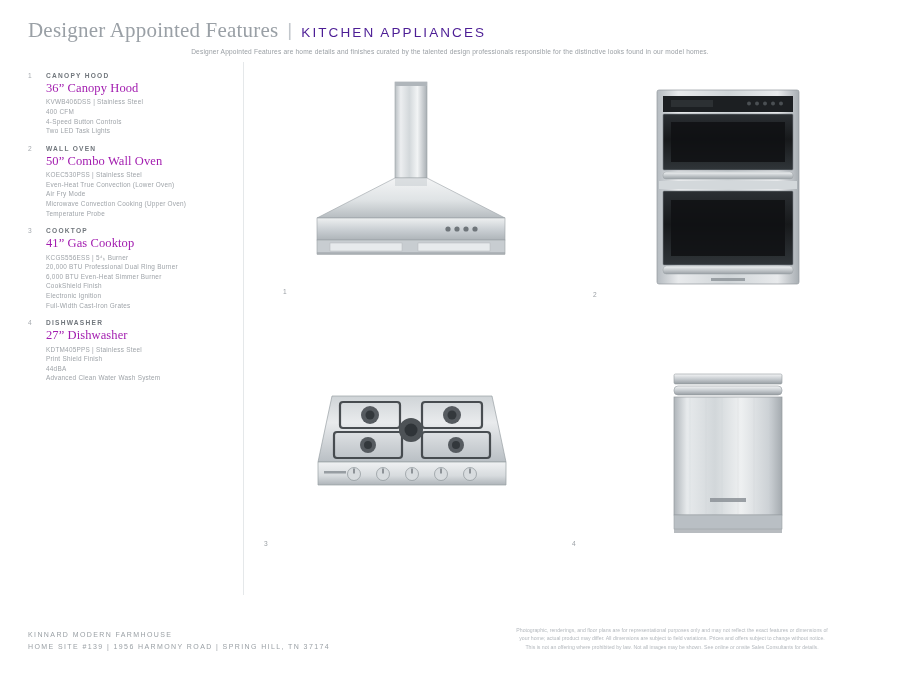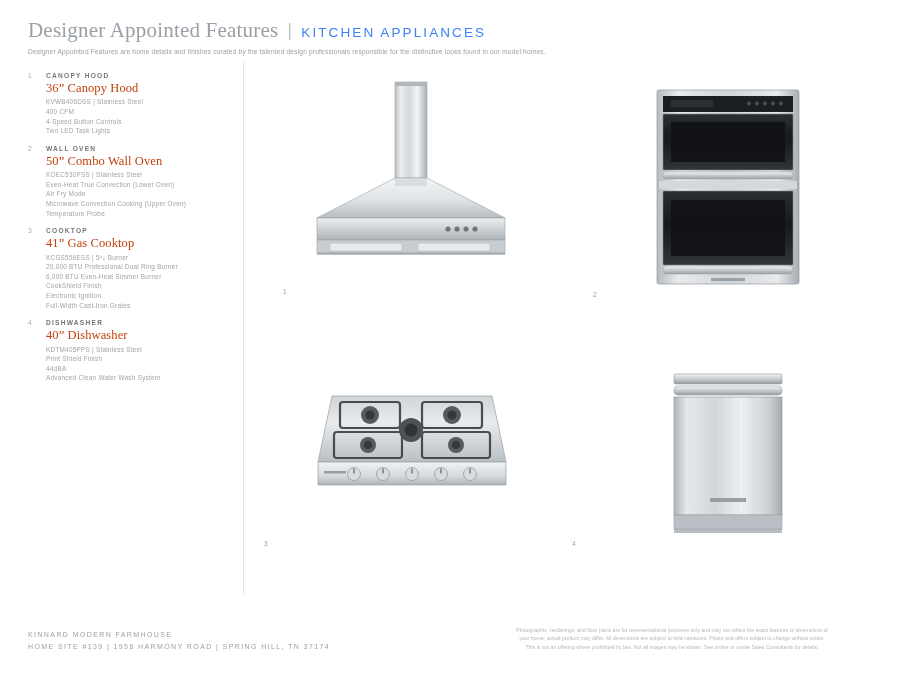--- a/index.html
+++ b/index.html
@@ -21,20 +21,21 @@
     background: #fff;
     box-sizing: border-box;
   }
 
   
   .header {
     position: absolute;
     left: 28px;
     top: 18px;
     right: 28px;
+    text-align: center;
   }
   .title-row {
     display: flex;
     align-items: baseline;
     gap: 9px;
   }
   .title-main {
     font-family: "Liberation Serif", serif;
     font-size: 21px;
     color: #9aa0a6;
@@ -43,21 +44,21 @@
   }
   .title-bar {
     color: #c2c7cc;
     font-size: 19px;
     font-weight: 300;
     transform: translateY(-1px);
   }
   .title-sub {
     font-size: 13.5px;
     letter-spacing: 2.1px;
-    color: #3b82f6;
+    color: #4c1d95;
     white-space: nowrap;
   }
   .subtitle {
     margin-top: 5px;
     font-size: 6.6px;
     letter-spacing: 0.18px;
     color: #9ba0a5;
   }
 
   
@@ -83,21 +84,21 @@
   .feat-cat {
     font-size: 6.6px;
     letter-spacing: 1.25px;
     color: #70767c;
     font-weight: bold;
     margin-bottom: 2px;
   }
   .feat-name {
     font-family: "Liberation Serif", serif;
     font-size: 12.5px;
-    color: #c2410c;
+    color: #a21caf;
     letter-spacing: 0.1px;
     line-height: 1.15;
     margin-bottom: 2px;
   }
   .feat-model {
     font-size: 6.4px;
     color: #9fa4a9;
     letter-spacing: 0.25px;
     line-height: 1.5;
   }
@@ -197,21 +198,21 @@
       <div class="feat-spec">20,000 BTU Professional Dual Ring Burner</div>
       <div class="feat-spec">6,000 BTU Even-Heat Simmer Burner</div>
       <div class="feat-spec">CookShield Finish</div>
       <div class="feat-spec">Electronic Ignition</div>
       <div class="feat-spec">Full-Width Cast-Iron Grates</div>
     </div>
 
     <div class="feature">
       <div class="feat-num">4</div>
       <div class="feat-cat">DISHWASHER</div>
-      <div class="feat-name">40” Dishwasher</div>
+      <div class="feat-name">27” Dishwasher</div>
       <div class="feat-model">KDTM405PPS  |  Stainless Steel</div>
       <div class="feat-spec">Print Shield Finish</div>
       <div class="feat-spec">44dBA</div>
       <div class="feat-spec">Advanced Clean Water Wash System</div>
     </div>
 
   </div>
 
   <div class="divider"></div>
 

